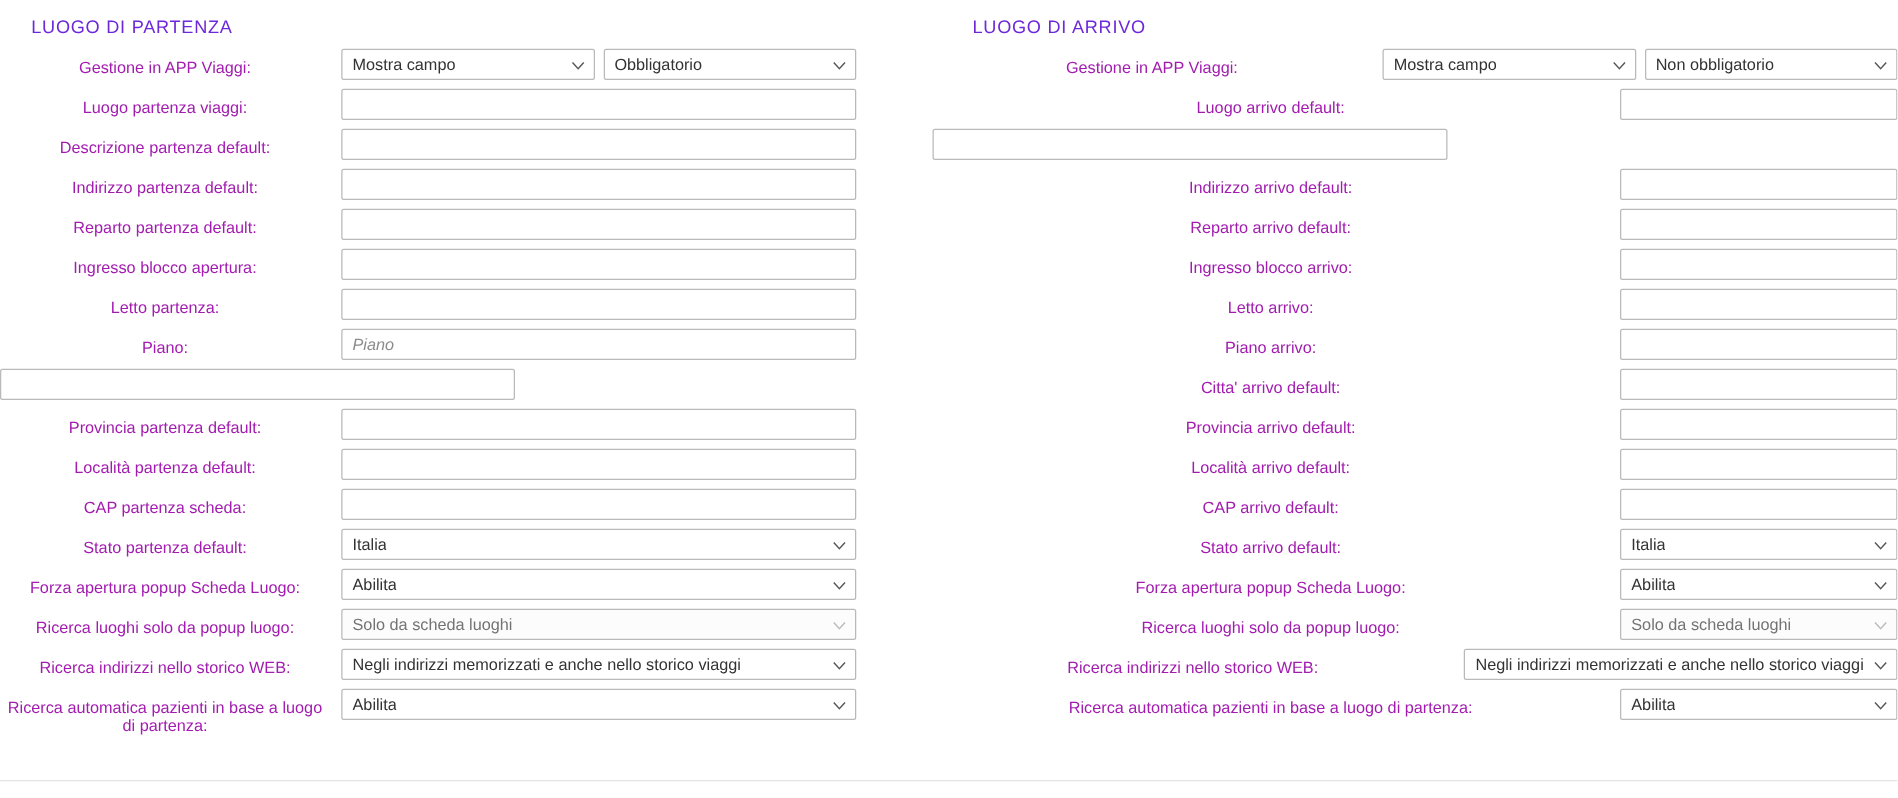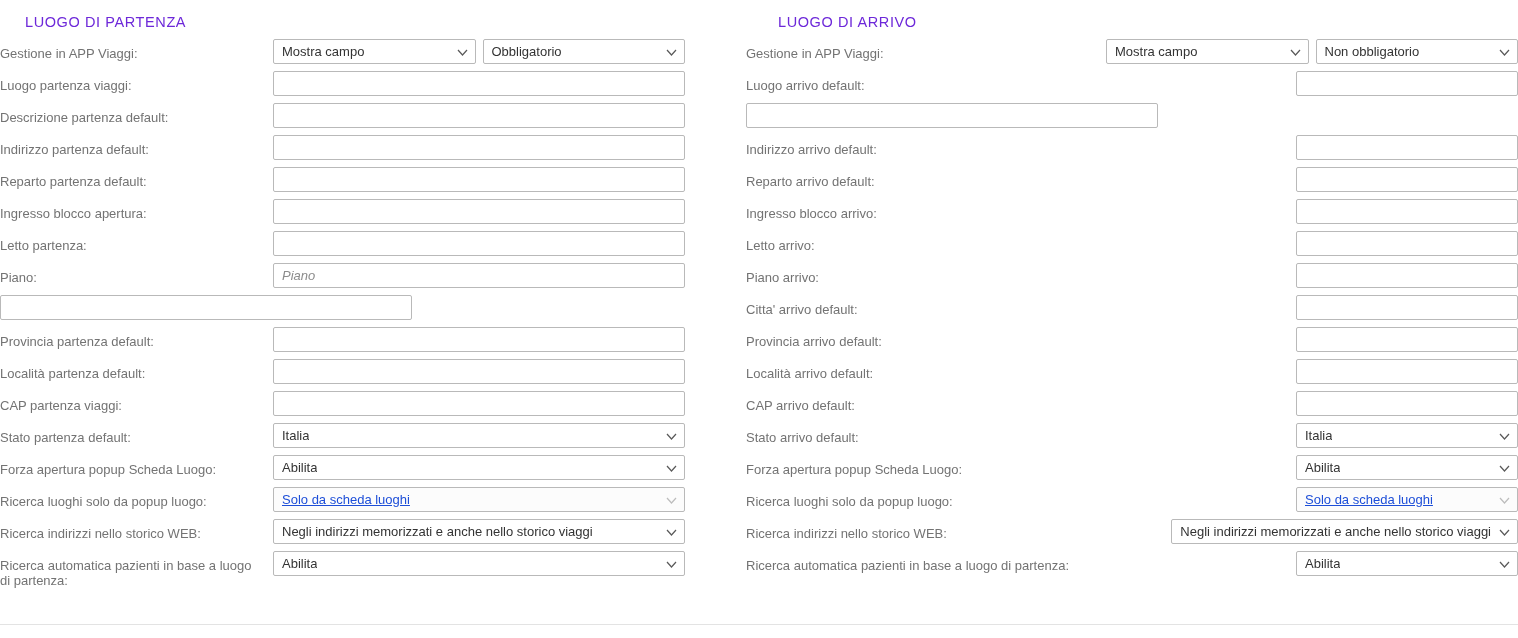--- a/index.html
+++ b/index.html
@@ -57,23 +57,23 @@
   .col-right .section-title { padding-left: 32px; }
 
   .frow {
     display: flex;
     flex-direction: row;
     align-items: flex-start;
     height: 32px;
   }
 
   .flabel {
-    text-align: left;
+    text-align: center;
     font-size: 13px;
-    color: #737373;
+    color: #a21caf;
     line-height: 15px;
     padding-top: 7px;
     padding-right: 9px;
     box-sizing: border-box;
     white-space: normal;
   }
   .col-left .flabel { width: 273px; }
   .col-right .flabel { width: 1013px; }
 
   .fctl {
@@ -110,23 +110,22 @@
     position: relative;
     display: flex;
     align-items: center;
     padding-right: 26px;
     cursor: pointer;
     line-height: 23px;
     white-space: nowrap;
     overflow: hidden;
   }
   .selbox.disabled {
-    color: #1d4ed8;
+    color: #737373;
     background: #fcfcfc;
-    text-decoration: underline;
   }
   .selbox .seltext {
     overflow: hidden;
     text-overflow: ellipsis;
     white-space: nowrap;
   }
   .caret {
     position: absolute;
     right: 7px;
     top: 50%;
@@ -204,21 +203,21 @@
           </div>
           <div class="frow">
             <div class="flabel">Provincia partenza default:</div>
             <div class="fctl"><input class="tbox" type="text" style=""></div>
           </div>
           <div class="frow">
             <div class="flabel">Località partenza default:</div>
             <div class="fctl"><input class="tbox" type="text" style=""></div>
           </div>
           <div class="frow">
-            <div class="flabel">CAP partenza viaggi:</div>
+            <div class="flabel">CAP partenza scheda:</div>
             <div class="fctl"><input class="tbox" type="text" style=""></div>
           </div>
           <div class="frow">
             <div class="flabel">Stato partenza default:</div>
             <div class="fctl">
               <div class="selbox">
                 <span class="seltext">Italia</span>
                 <span class="caret">
                   <svg width="11" height="7" viewBox="0 0 11 7">
                     <polyline points="1,1 5.5,6 10,1" fill="none" stroke="#5a5a5a" stroke-width="1.2"></polyline>

